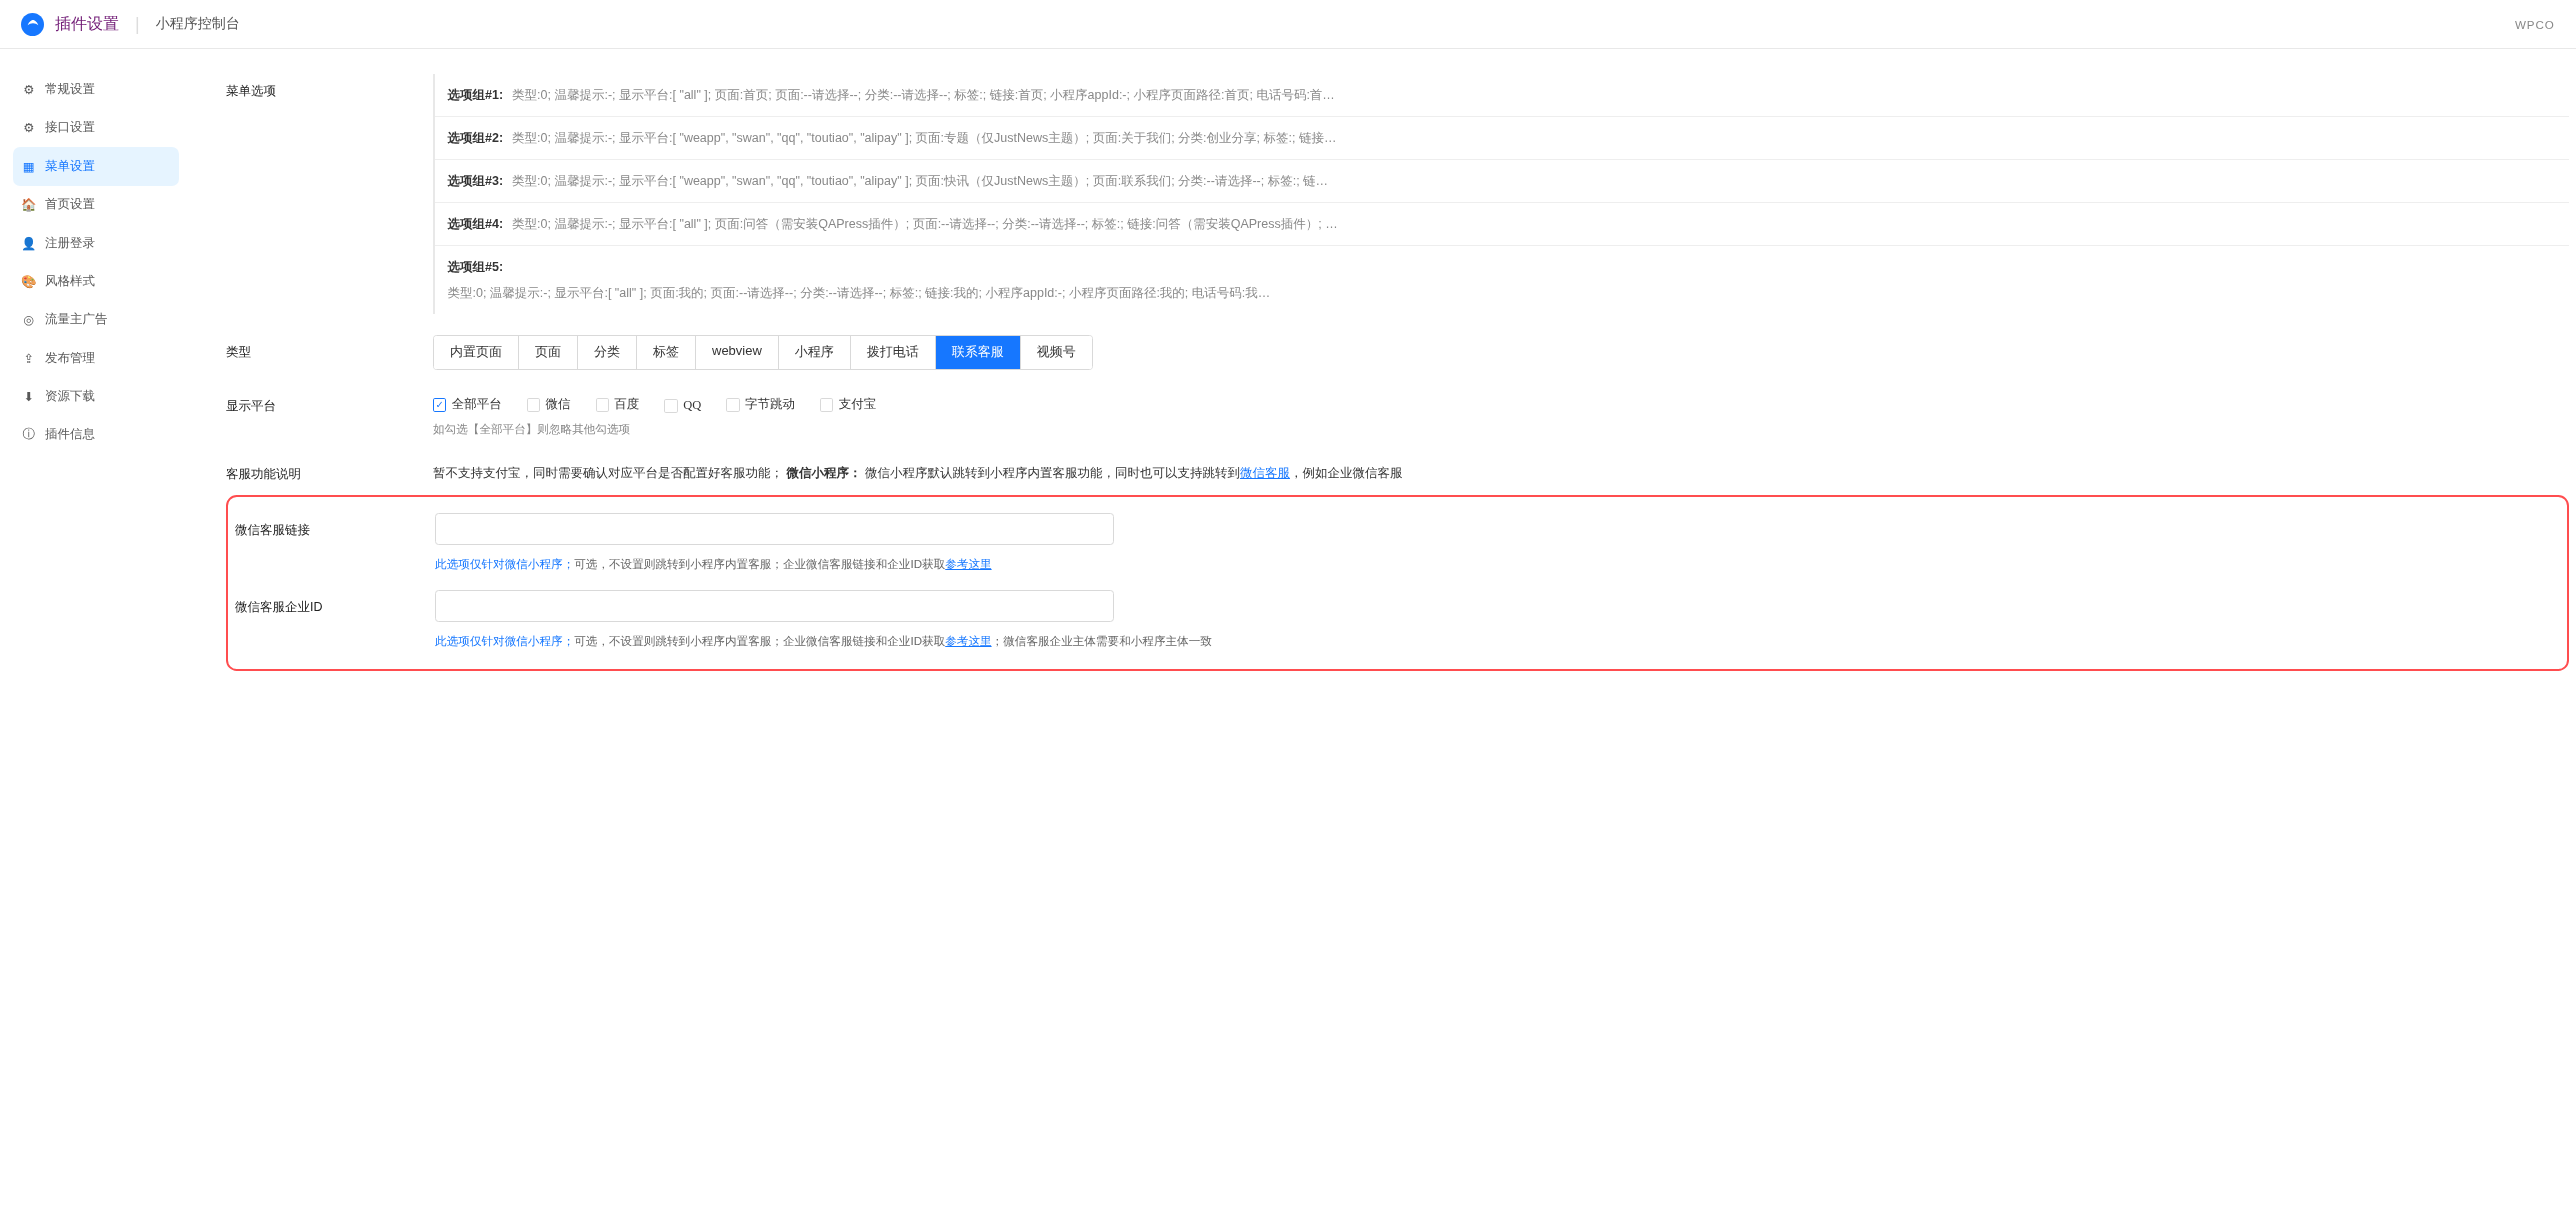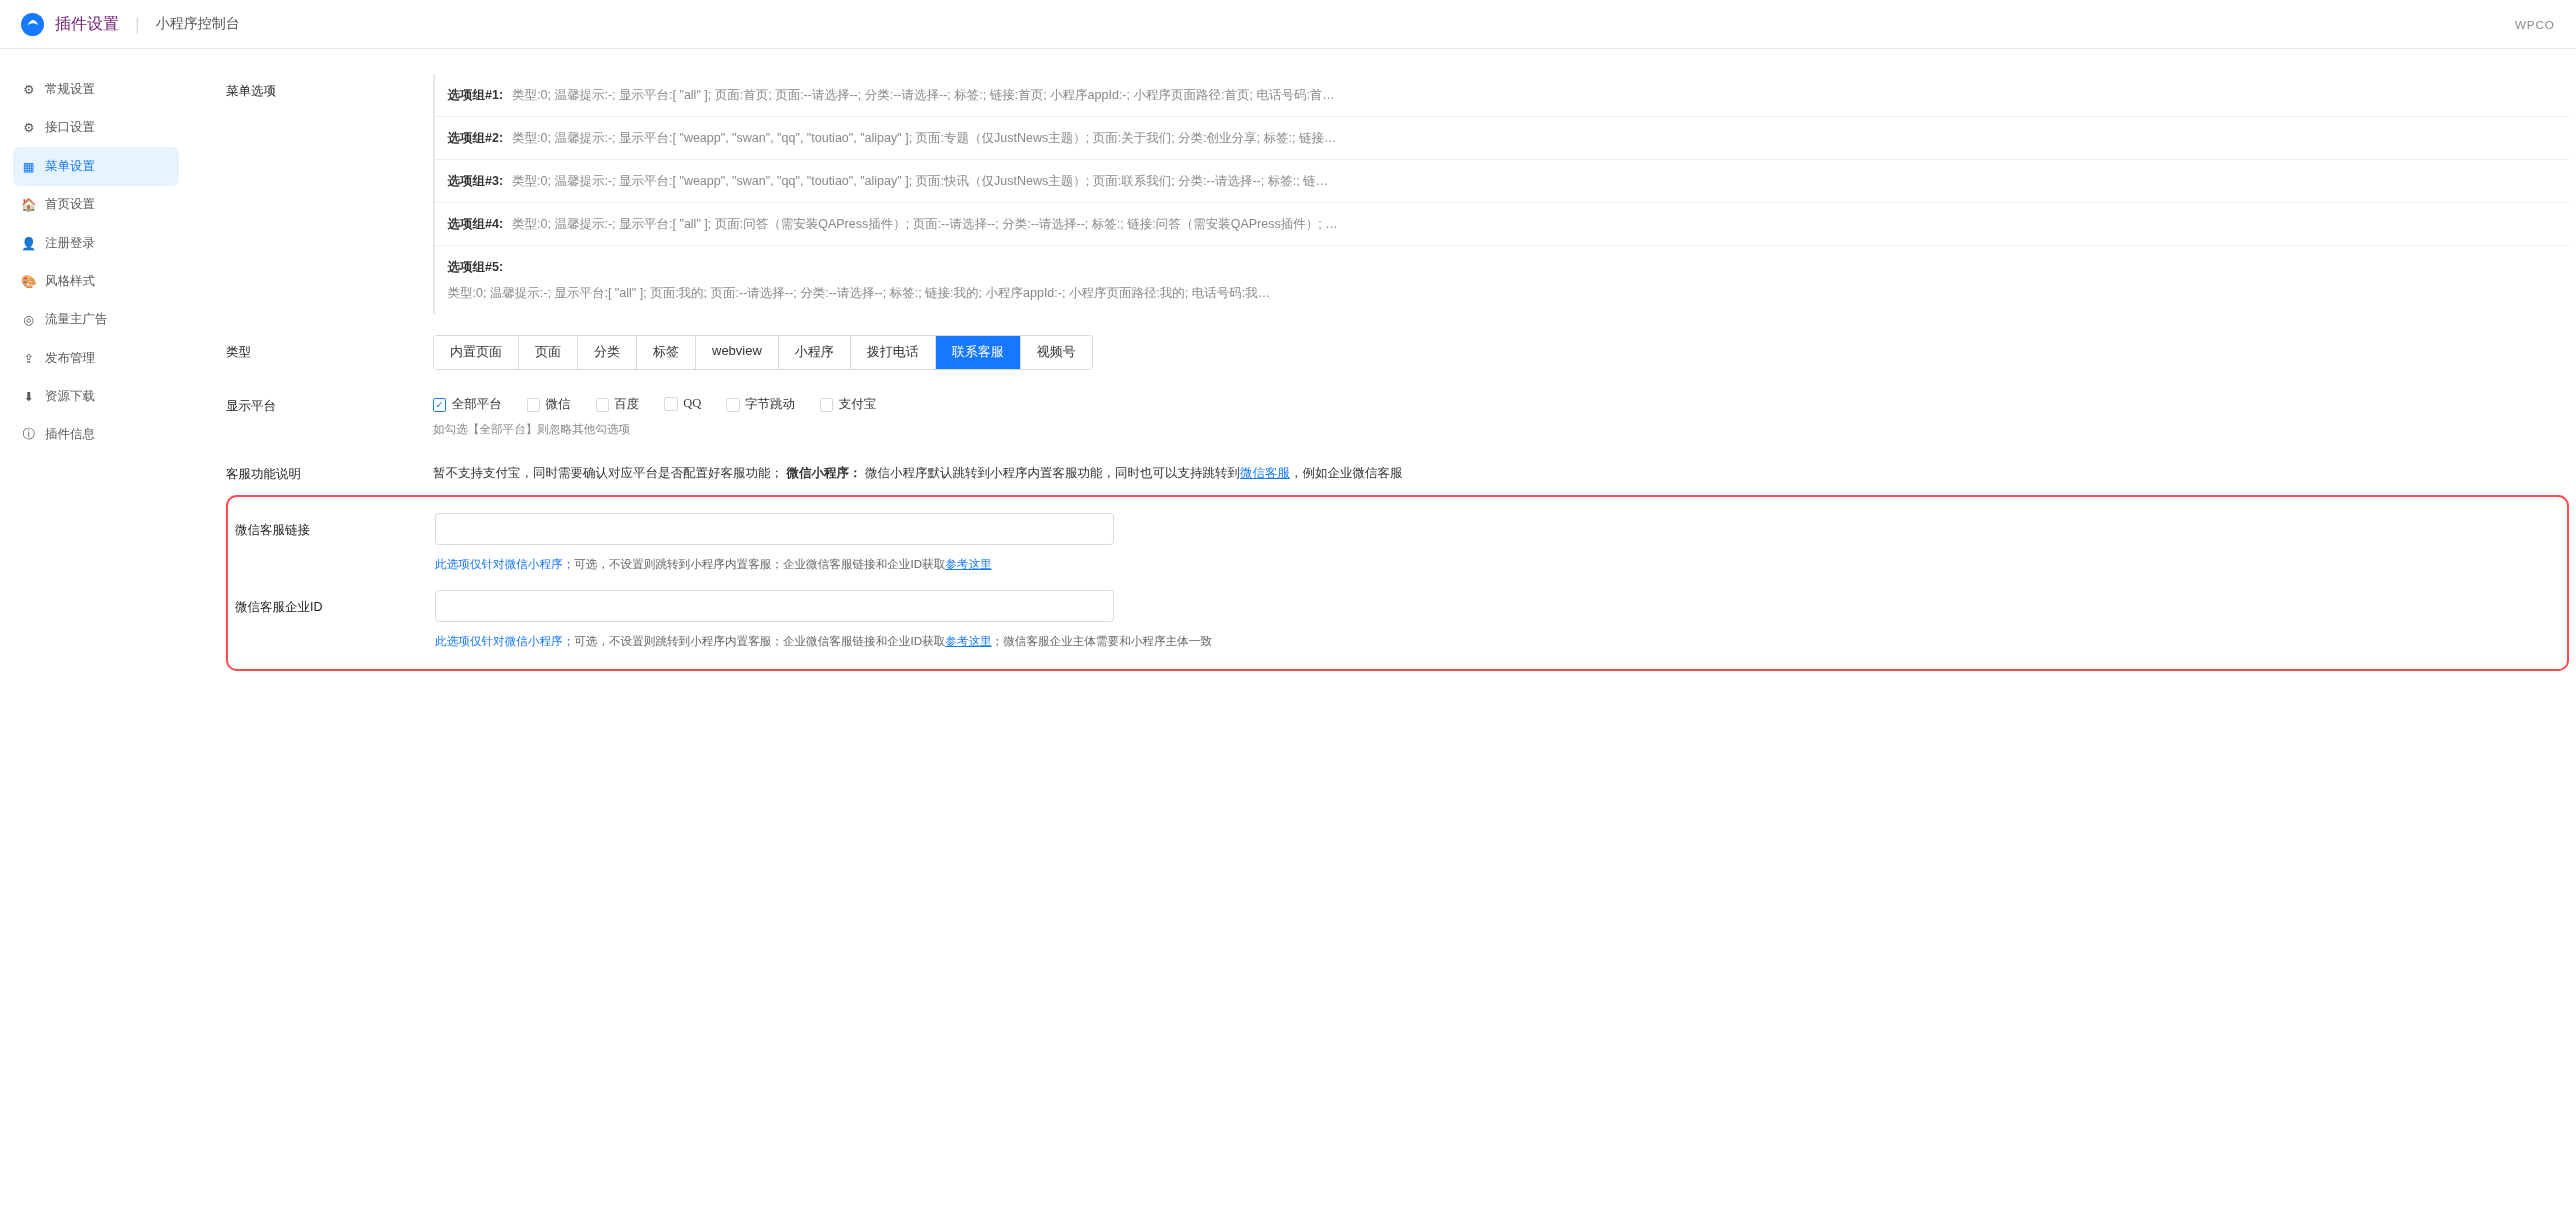--- a/index.html
+++ b/index.html
@@ -43,21 +43,21 @@
     .option-val { color: #888; white-space: nowrap; overflow: hidden; text-overflow: ellipsis; }
 
     .tab-group { display: flex; flex-wrap: wrap; border: 0.9px solid #d9d9d9; border-radius: 3.6px; overflow: hidden; width: fit-content; }
     .tab-btn {
       padding: 7.1px 16px; font-size: 13px; background: #fff; color: #333;
       border-right: 0.9px solid #d9d9d9; cursor: pointer;
     }
     .tab-btn:last-child { border-right: none; }
     .tab-btn.active { background: #1677ff; color: #fff; }
 
-    .check-row { display: flex; flex-wrap: wrap; gap: 25px; align-items: flex-start; padding-top: 7.1px; }
+    .check-row { display: flex; flex-wrap: wrap; gap: 25px; align-items: flex-end; padding-top: 7.1px; }
     .check-item { display: inline-flex; align-items: center; gap: 5.4px; color: #333; cursor: pointer; }
     .checkbox {
       width: 13.4px; height: 13.4px; border: 0.9px solid #d9d9d9; border-radius: 1.8px;
       display: inline-flex; align-items: center; justify-content: center; font-size: 9.8px; line-height: 1;
     }
     .checkbox.checked { border-color: #1677ff; color: #1677ff; }
     .checkbox.checked::after { content: "✓"; }
 
     .hint { color: #888; font-size: 11.6px; margin-top: 9px; }
     .desc-text { color: #333; line-height: 1.9; padding-top: 5.4px; }

